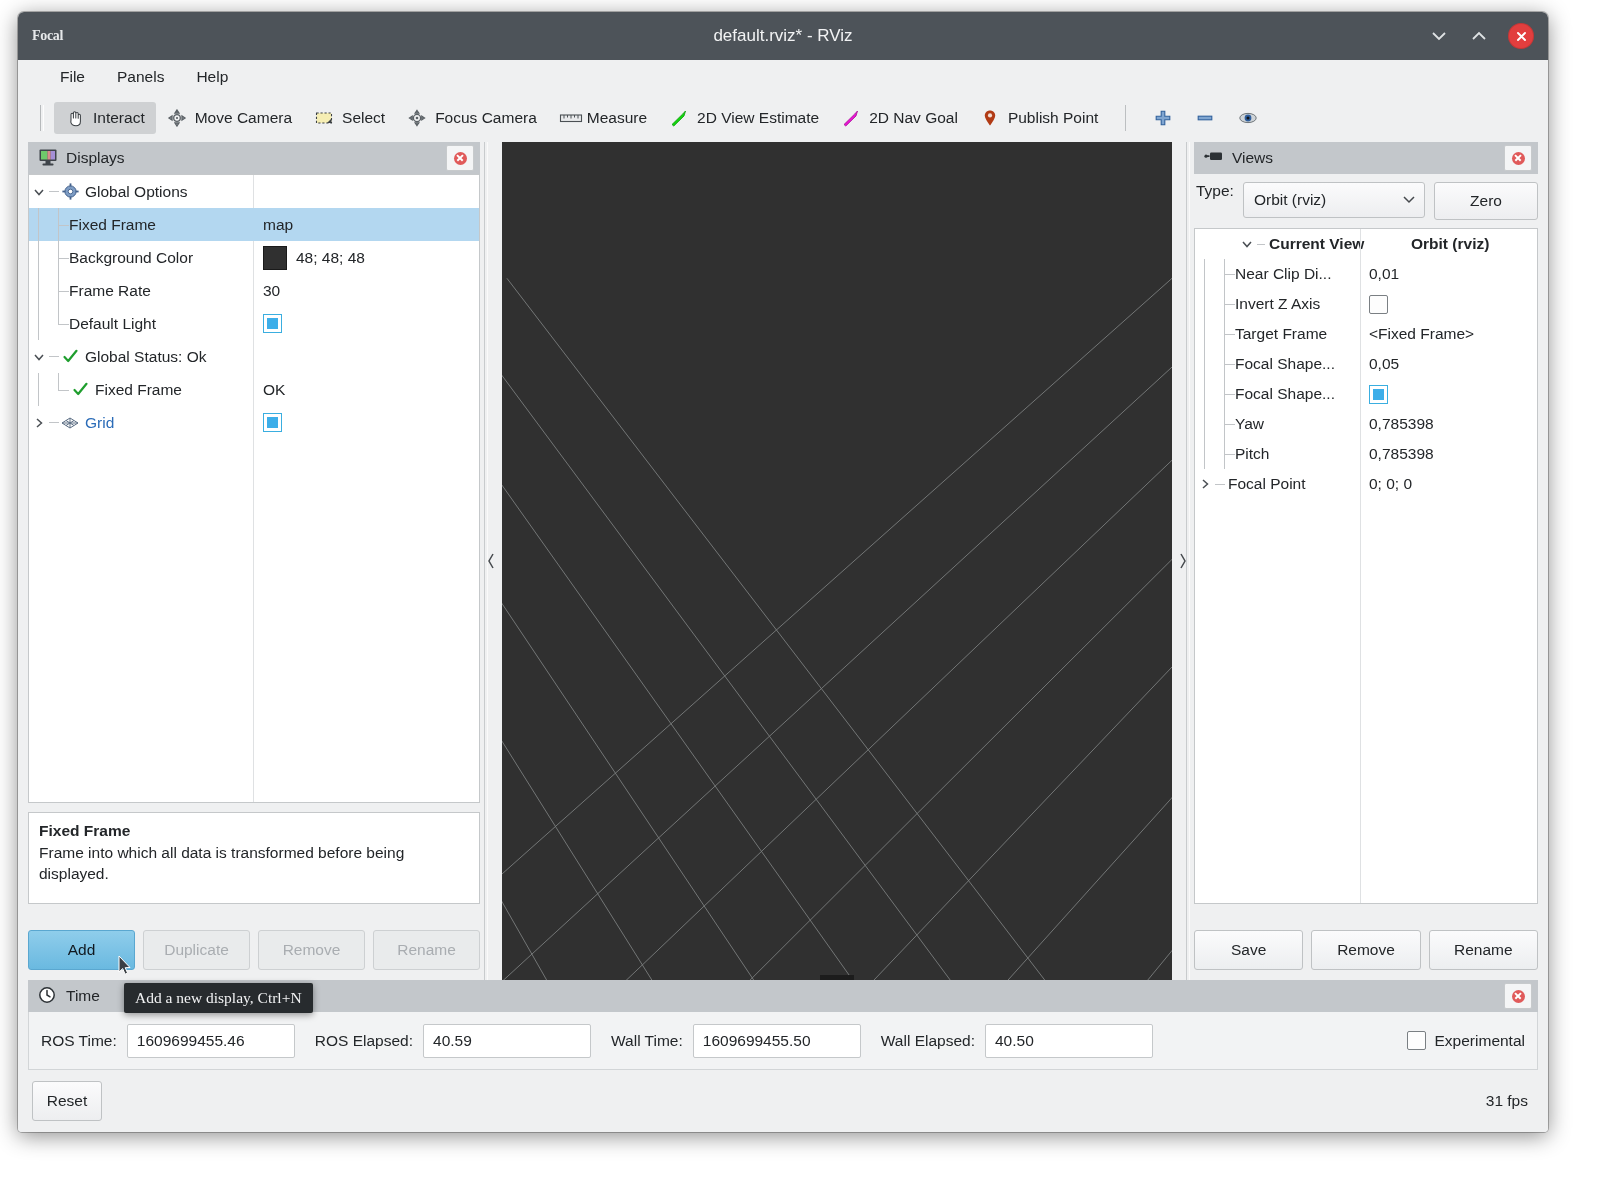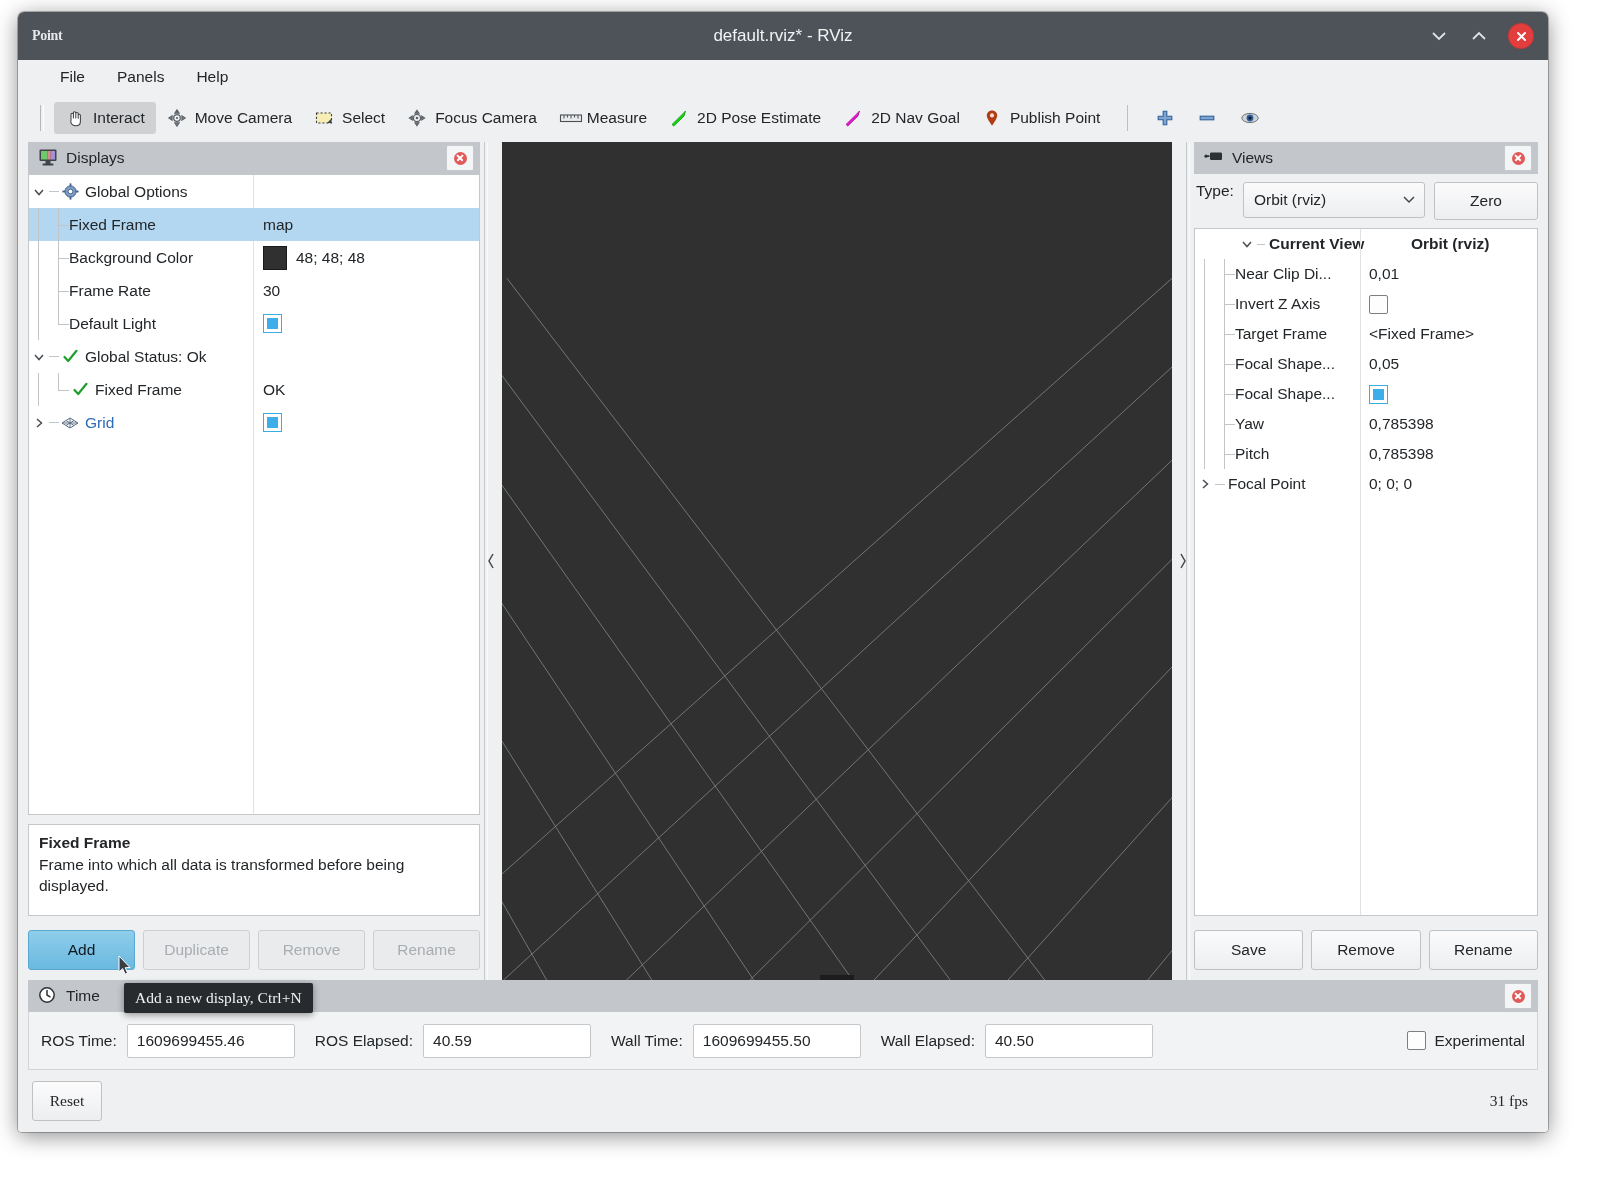--- a/index.html
+++ b/index.html
@@ -301,21 +301,21 @@
     padding: 9px 10px;
     box-sizing: border-box;
     flex: 0 0 auto;
   }
   .desc-title { font-size: 15.5px; font-weight: bold; color: #232629; margin-bottom: 2px;}
   .desc-body { font-size: 15.5px; color: #232629; line-height: 1.38; }
 
   .btnrow {
     display: flex;
     gap: 8px;
-    margin-top: 14px;
+    margin-top: 26px;
     margin-bottom: 10px;
     flex: 0 0 auto;
   }
   .btn {
     flex: 1 1 0;
     height: 38px;
     border: 1px solid #bfc2c4;
     background: linear-gradient(#fbfbfc,#eceef0);
     border-radius: 3px;
     font-size: 15.5px;
@@ -491,21 +491,20 @@
   }
 
   
   .statusbar {
     flex: 0 0 auto;
     height: 62px;
     display: flex;
     align-items: center;
     padding: 0 20px 0 14px;
     background: #eff0f1;
-    font-family: Liberation Serif, serif;
   }
   .reset-btn {
     width: 68px; height: 38px;
     border: 1px solid #bfc2c4;
     border-radius: 3px;
     background: linear-gradient(#fbfbfc,#edeef0);
     font-size: 15.5px; color: #232629;
     display:flex; align-items:center; justify-content:center;
     cursor: pointer;
   }
@@ -536,21 +535,21 @@
     pointer-events: none;
   }
 </style>
 </head>
 <body>
 
 <div id="root">
   <div class="window">
 
     <div class="titlebar">
-      <div class="titlebar-icon">Point</div>
+      <div class="titlebar-icon">Focal</div>
       <div class="titlebar-title">default.rviz* - RViz</div>
       <div class="titlebar-buttons">
         <div class="tb-btn">
           <svg width="18" height="12" viewBox="0 0 18 12">
               <path d="M3 3 L9 9 L15 3" fill="none" stroke="currentColor" stroke-width="1.8"></path>
             </svg>
         </div>
         <div class="tb-btn">
           <svg width="18" height="12" viewBox="0 0 18 12">
               <path d="M3 9 L9 3 L15 9" fill="none" stroke="currentColor" stroke-width="1.8"></path>
@@ -639,21 +638,21 @@
         </span>
         <span>Measure</span>
       </div>
 
       <div class="tool-btn">
         <span class="ic">
           <svg width="22" height="20" viewBox="0 0 22 20">
             <path d="M3 16.5 L13.5 6.2 L16.5 3 L15 8 L4.8 18 Z" fill="#12d60e" stroke="#0a9b08" stroke-width="0.8"></path>
           </svg>
         </span>
-        <span>2D Pose Estimate</span>
+        <span>2D View Estimate</span>
       </div>
 
       <div class="tool-btn">
         <span class="ic">
           <svg width="22" height="20" viewBox="0 0 22 20">
             <path d="M3 16.5 L13.5 6.2 L16.5 3 L15 8 L4.8 18 Z" fill="#e815d2" stroke="#a70f97" stroke-width="0.8"></path>
           </svg>
         </span>
         <span>2D Nav Goal</span>
       </div>

